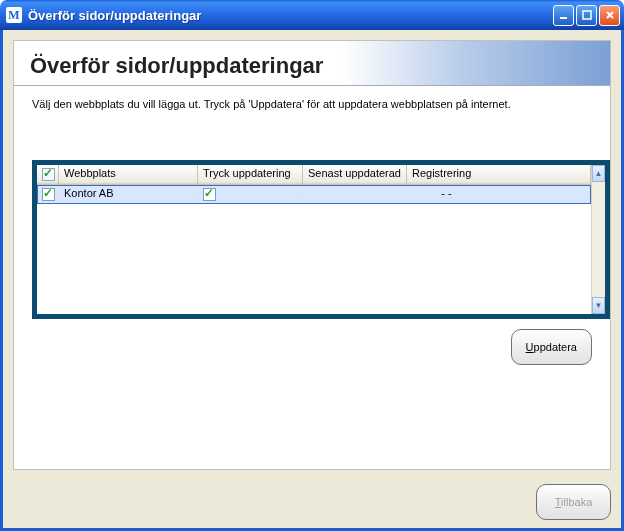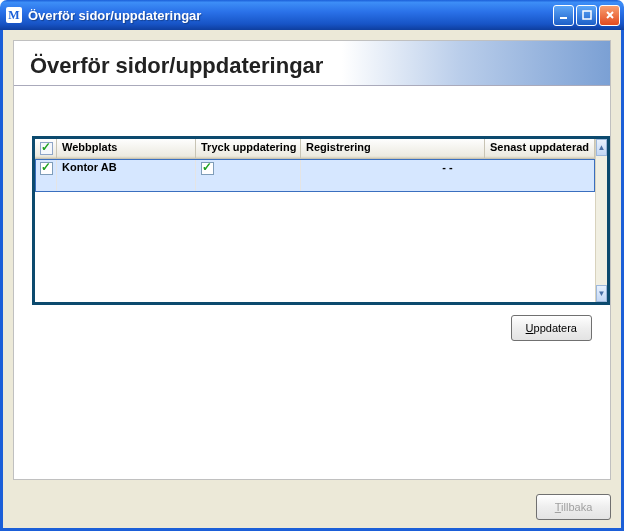--- a/index.html
+++ b/index.html
@@ -92,22 +92,21 @@
   color: #222;
   font-family: Arial, sans-serif;
 }
 .instr {
   padding: 12px 18px 0 18px;
   color: #000;
 }
 .grid-wrap {
   margin: 50px 0 0 18px;
   display: flex;
-  border: 3px solid #0c4a6e;
-  font-weight: bold;
+  border: 5px solid #0c4a6e;
 }
 .grid-main {
   flex: 1;
   background: #fff;
 }
 .grid-header {
   display: flex;
   height: 20px;
 }
 .grid-header .hcell {
@@ -118,21 +117,21 @@
   overflow: hidden;
   white-space: nowrap;
 }
 .hcheck { width: 22px; text-align: center; }
 .hweb { width: 139px; }
 .hfull { width: 105px; }
 .hreg { width: 184px; }
 .hupd { flex: 1; }
 .grid-row {
   display: flex;
-  height: 33px;
+  height: 19px;
   border-bottom: 1px solid #c8c4b4;
 }
 .grid-row.selected .cell { background: #d6e7ff; }
 .grid-row.selected { outline: 1px solid #3a6fbf; outline-offset: -1px; }
 .cell {
   border-right: 1px solid #e4e4e4;
   padding: 2px 5px;
   overflow: hidden;
   white-space: nowrap;
 }
@@ -163,24 +162,24 @@
   font-size: 8px;
   color: #4a6fa5;
 }
 .btn-row {
   display: flex;
   justify-content: flex-end;
   padding: 10px 18px 0 18px;
 }
 .dbtn {
   min-width: 80px;
-  height: 26px;
+  height: 36px;
   background: linear-gradient(to bottom, #fff, #eee 50%, #e3e3e3);
   border: 1px solid #707070;
-  border-radius: 3px;
+  border-radius: 10px;
   font-family: Tahoma, sans-serif;
   font-size: 11px;
   padding: 0 14px;
   cursor: pointer;
 }
 .dbtn:disabled {
   color: #a0a0a0;
   cursor: default;
 }
 .footer-btns {
@@ -235,31 +234,32 @@
         </svg>
     </div>
   </div>
 </div>
 
 <div class="window-body">
   <div class="content-panel">
     <div class="banner">
       <h1>Överför sidor/uppdateringar</h1>
     </div>
+    <div class="instr">Välj den webbplats du vill lägga ut.  Tryck på 'Uppdatera' för att uppdatera webbplatsen på internet.</div>
 
     <div class="grid-wrap">
       <div class="grid-main">
         <div class="grid-header">
           <div class="hcell hcheck">
             <span class="chk header-chk checked"></span>
           </div>
           <div class="hcell hweb">Webbplats</div>
           <div class="hcell hfull">Tryck uppdatering</div>
+          <div class="hcell hupd">Senast uppdaterad</div>
           <div class="hcell hreg">Registrering</div>
-          <div class="hcell hupd">Senast uppdaterad</div>
         </div>
         <div class="grid-row selected">
           <div class="cell ccheck">
             <span class="chk checked"></span>
           </div>
           <div class="cell cweb">Kontor AB</div>
           <div class="cell cfull">
             <span class="chk checked"></span>
           </div>
           <div class="cell cupd">- -</div>

